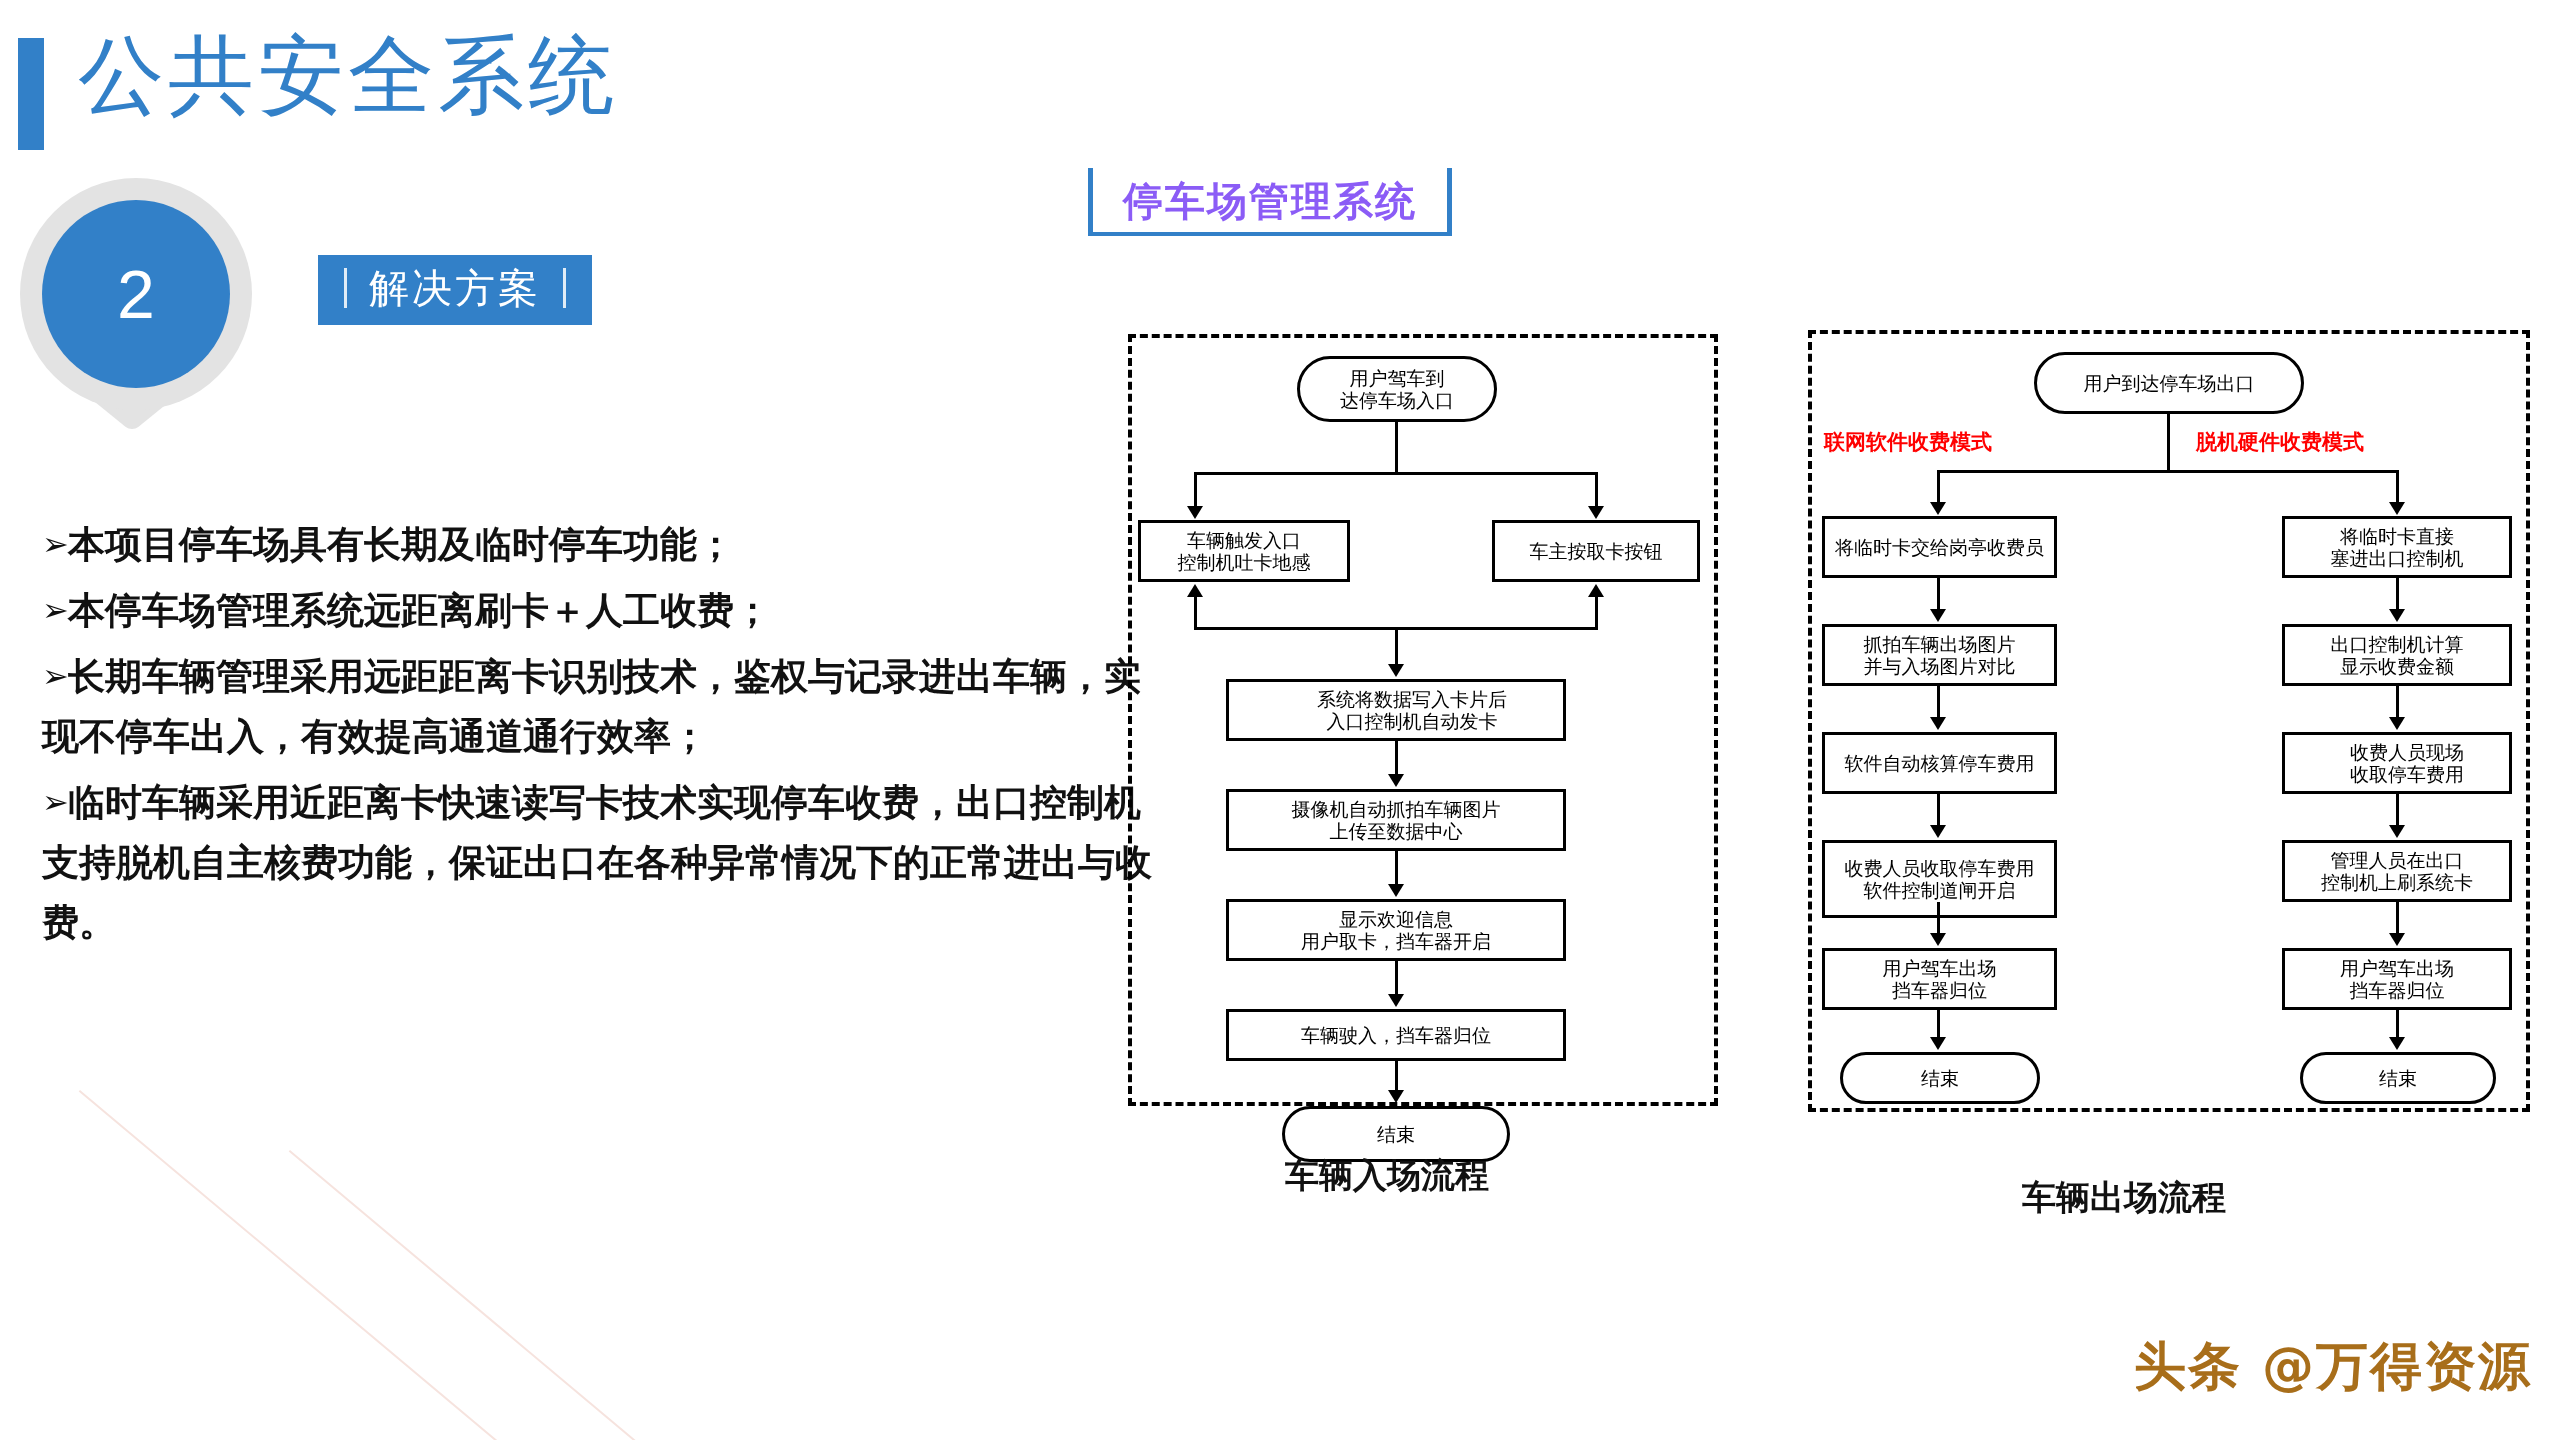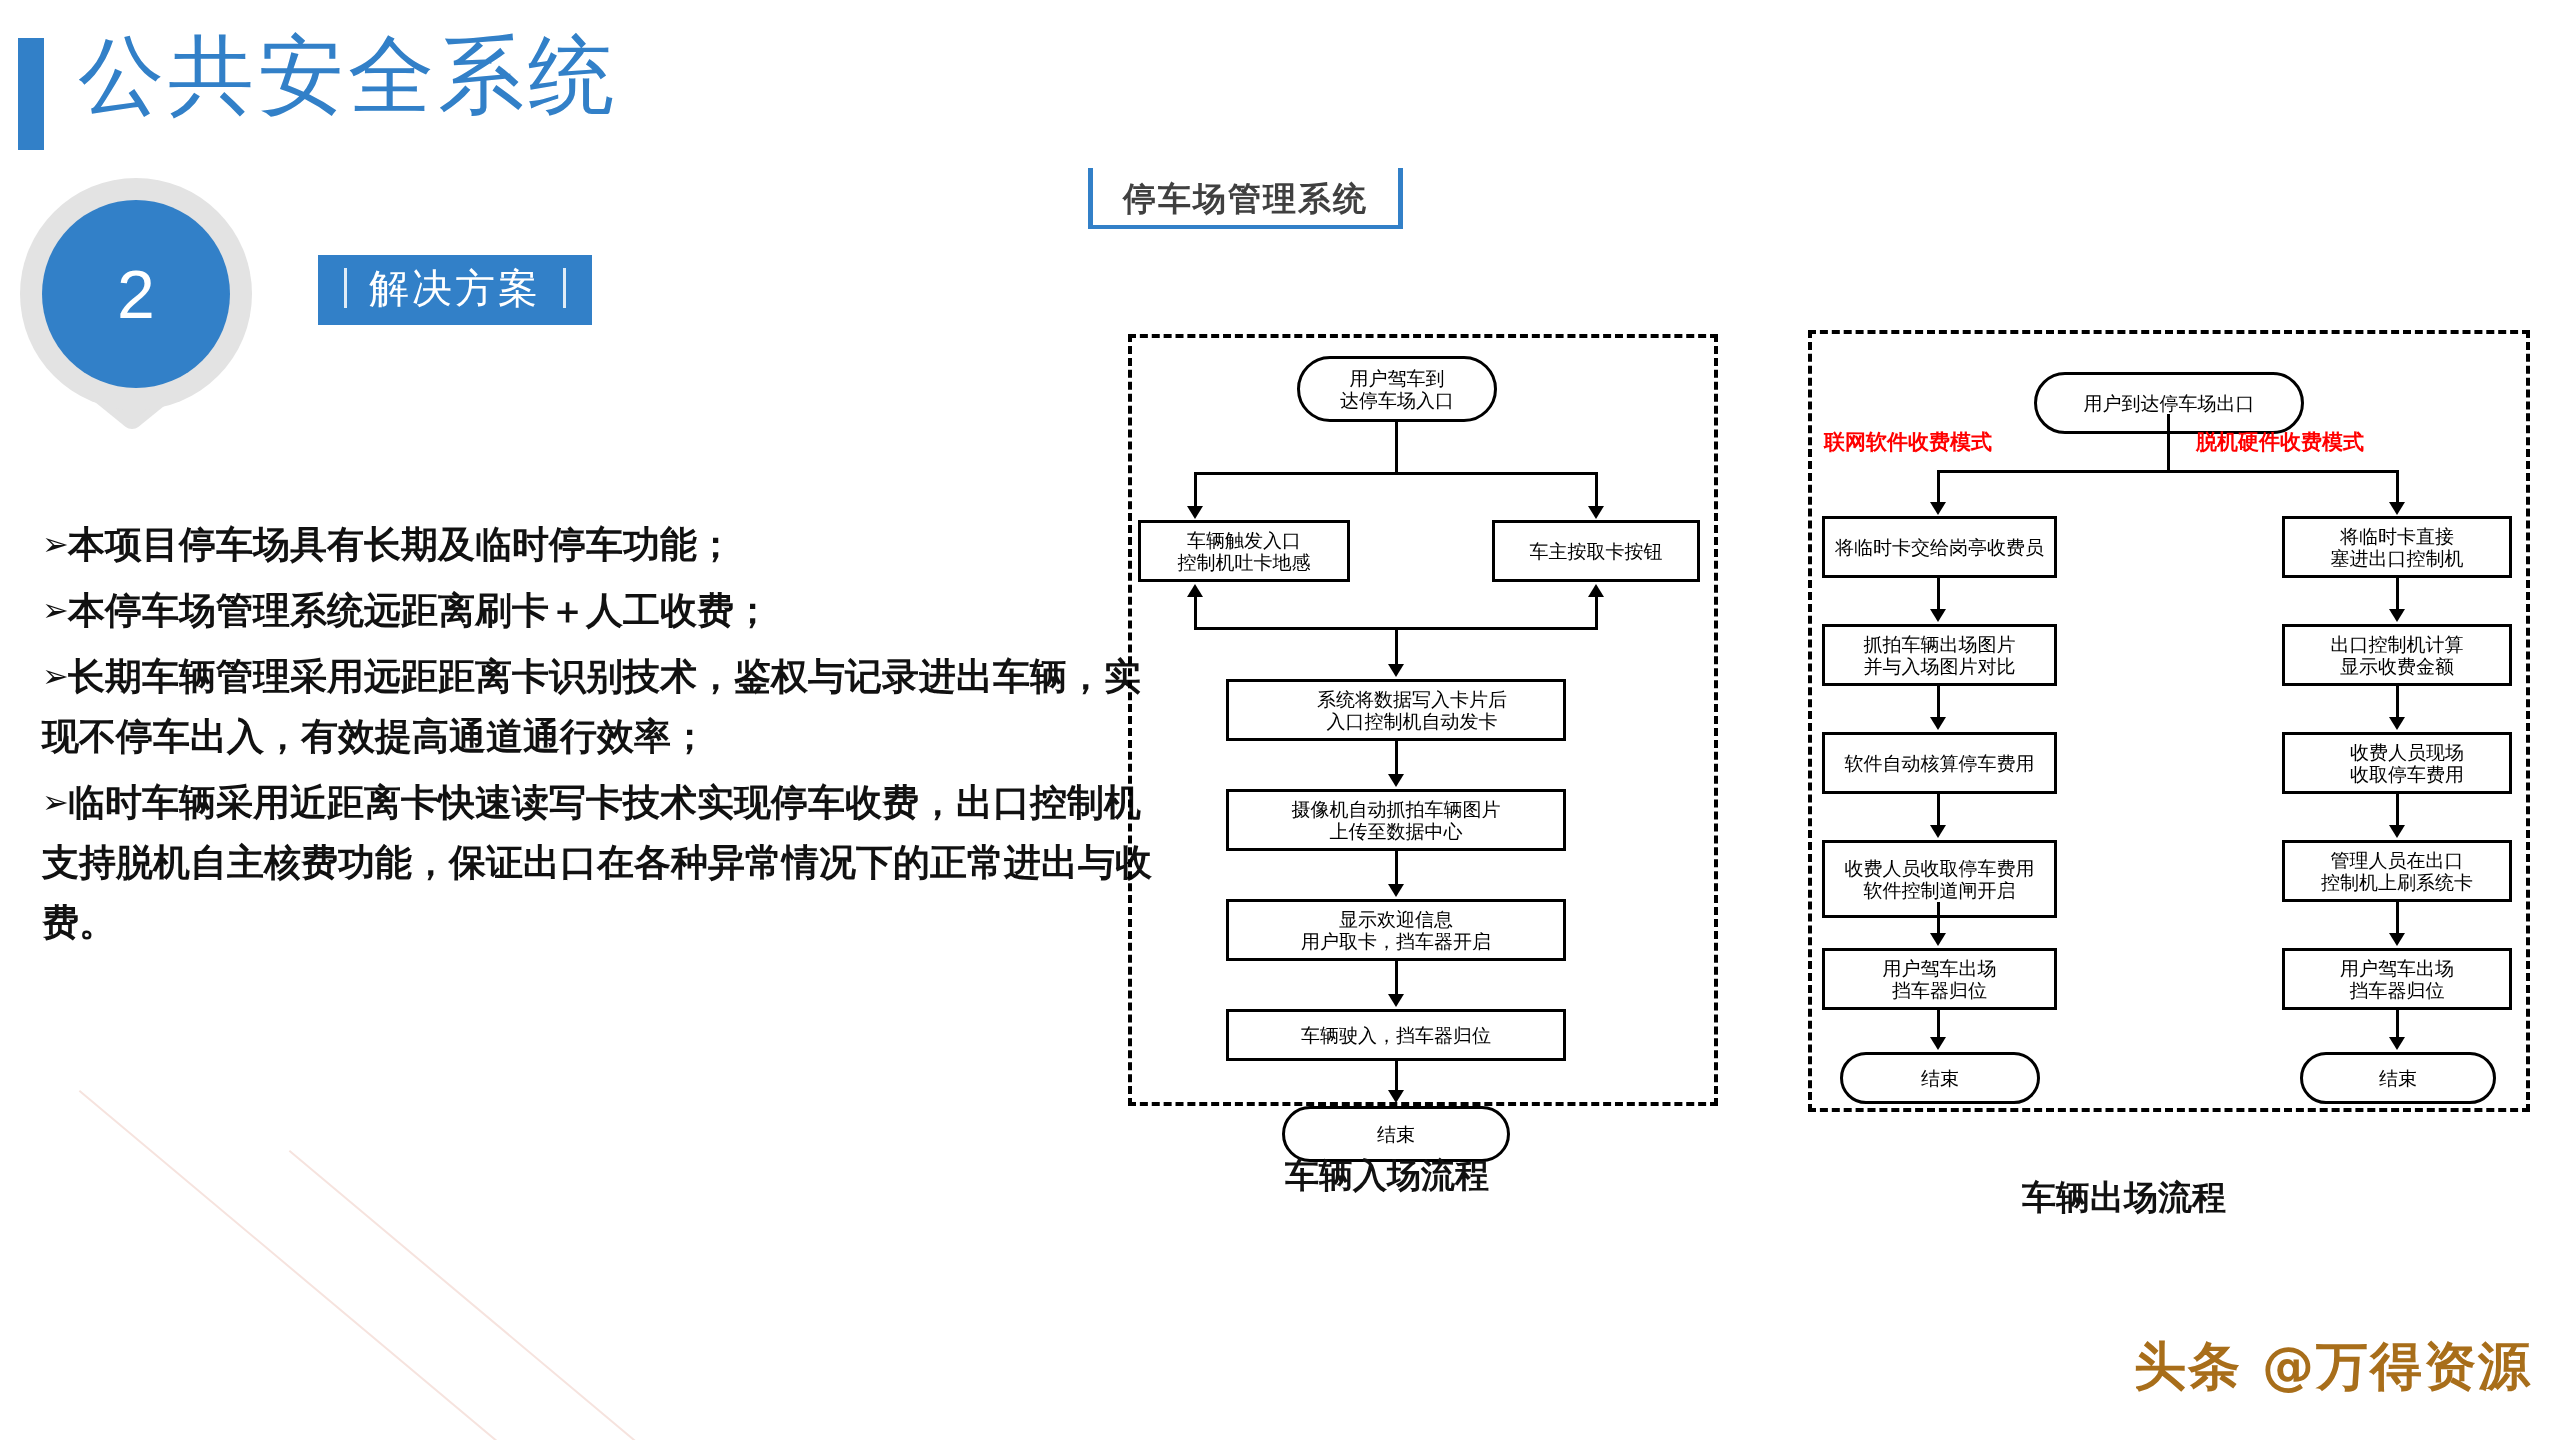--- a/index.html
+++ b/index.html
@@ -97,23 +97,23 @@
   
   .sys-heading{
     position:absolute;left:1088px;top:168px;
     border-left:5px solid #3280C8;
     border-right:5px solid #3280C8;
     border-bottom:4px solid #3280C8;
     padding:14px 30px 10px 30px;
     box-sizing:border-box;
   }
   .sys-heading .t{
-    font-size:33px;font-weight:bold;color:#404040;
+    font-size:40px;font-weight:bold;color:#8b5cf6;
     letter-spacing:2px;white-space:nowrap;line-height:1;
-    font-family:Liberation Sans, sans-serif;
+    font-family:Liberation Serif, serif;
   }
 
   
   .panel{
     position:absolute;
     border:4px dashed #000000;
     box-sizing:border-box;
     background:transparent;
   }
   #panel-in{left:1128px;top:334px;width:590px;height:772px;}
@@ -261,21 +261,21 @@
       <div class="conn vline" style="left:263px;top:723px;height:34px;"></div>
       <div class="arrow-d" style="left:256px;top:752px;"></div>
 
       <div class="node term" style="left:150px;top:768px;width:228px;height:56px;">结束</div>
     </div>
   </div>
 
   <div class="panel" id="panel-out">
     <div class="fc">
 
-      <div class="node term" style="left:222px;top:18px;width:270px;height:62px;margin-top:20px;">用户到达停车场出口</div>
+      <div class="node term" style="left:222px;top:18px;width:270px;height:62px;">用户到达停车场出口</div>
 
       <div class="mode-label" style="left:12px;top:98px;">联网软件收费模式</div>
       <div class="mode-label" style="left:384px;top:98px;">脱机硬件收费模式</div>
 
       <div class="conn vline" style="left:355px;top:80px;height:58px;"></div>
       <div class="conn hline" style="left:125px;top:136px;width:462px;"></div>
       <div class="conn vline" style="left:125px;top:136px;height:34px;"></div>
       <div class="conn vline" style="left:584px;top:136px;height:34px;"></div>
       <div class="arrow-d" style="left:118px;top:168px;"></div>
       <div class="arrow-d" style="left:577px;top:168px;"></div>

